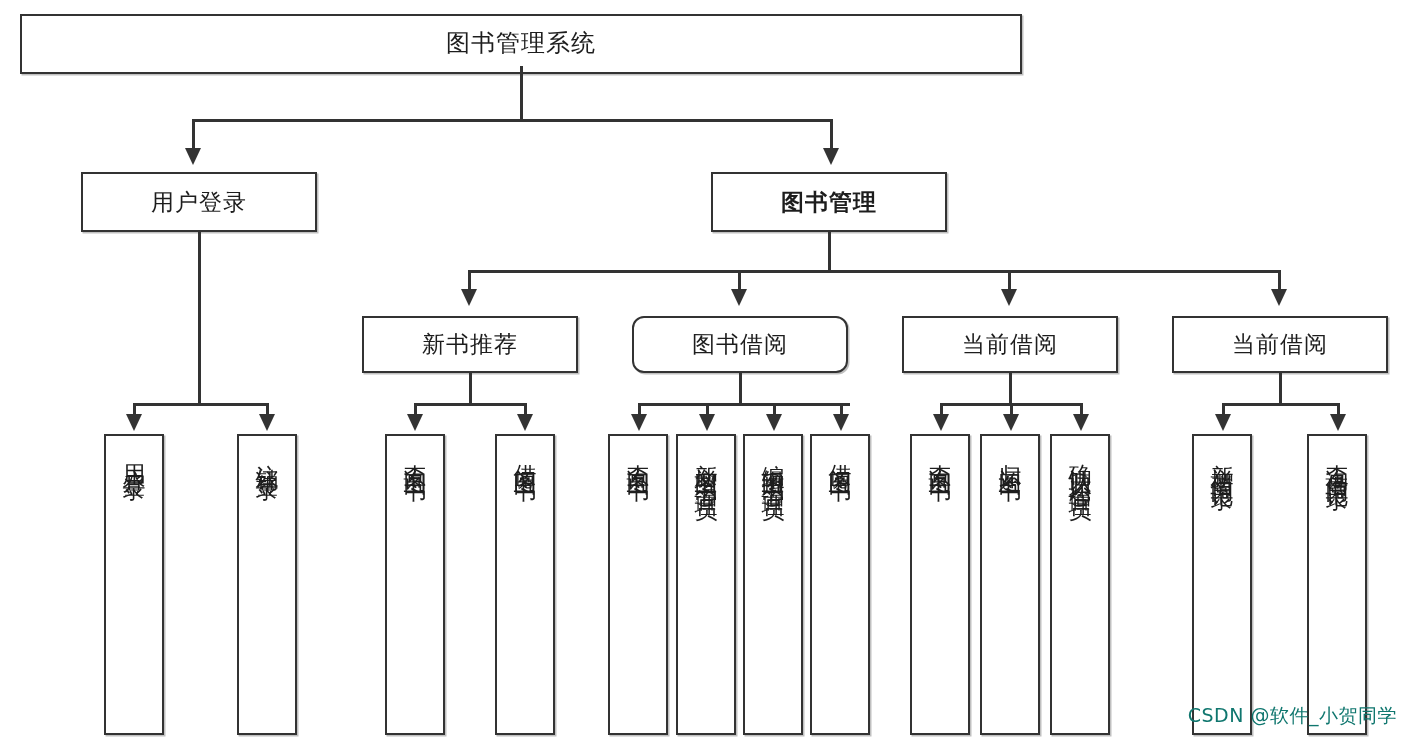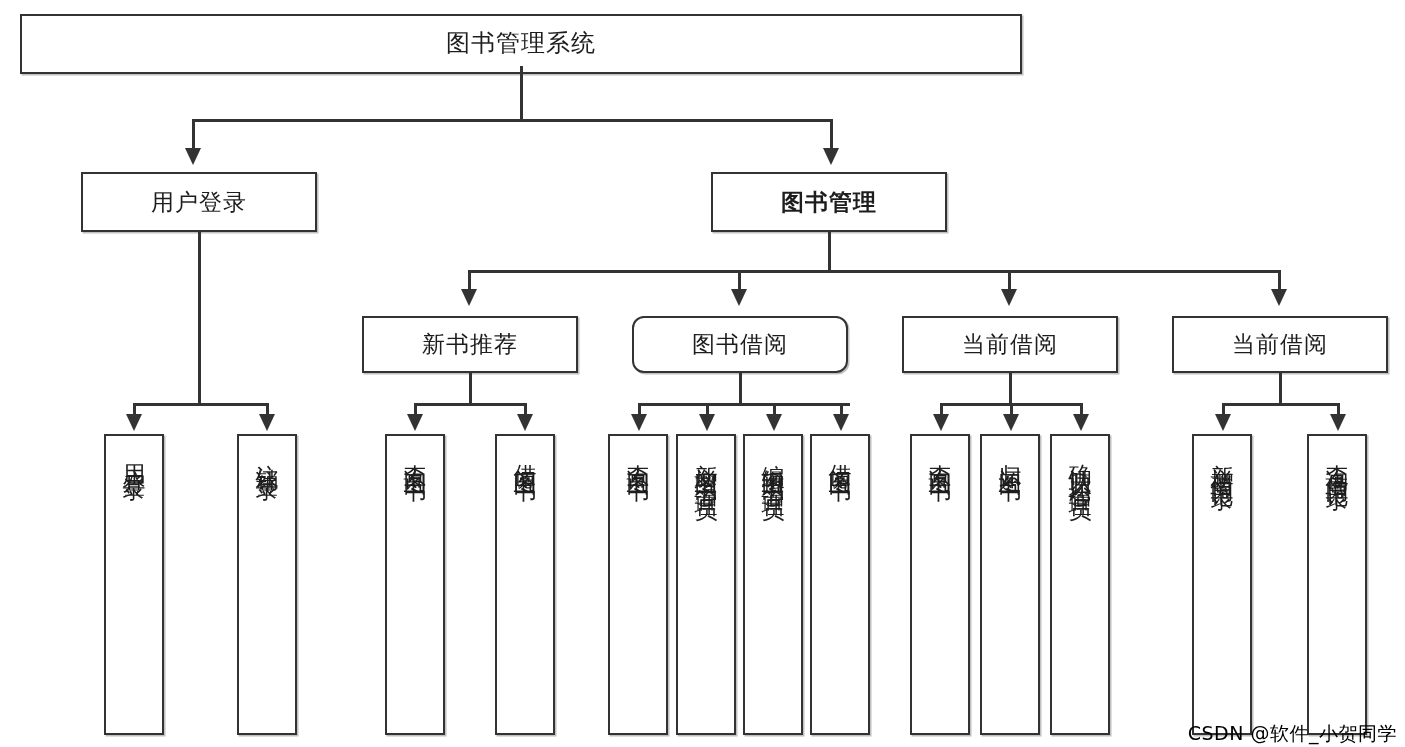--- a/index.html
+++ b/index.html
@@ -69,23 +69,23 @@
     width: 0;
     height: 0;
     border-left: 8px solid transparent;
     border-right: 8px solid transparent;
     border-top: 17px solid #333333;
   }
   
   #watermark {
     position: absolute;
     right: 8px;
-    bottom: 0;
+    bottom: 18px;
     font-size: 19px;
-    color: #000000;
+    color: #0f766e;
     letter-spacing: 0.5px;
     white-space: nowrap;
     user-select: none;
   }
 </style>
 </head>
 <body>
 
 <div id="canvas">
 

